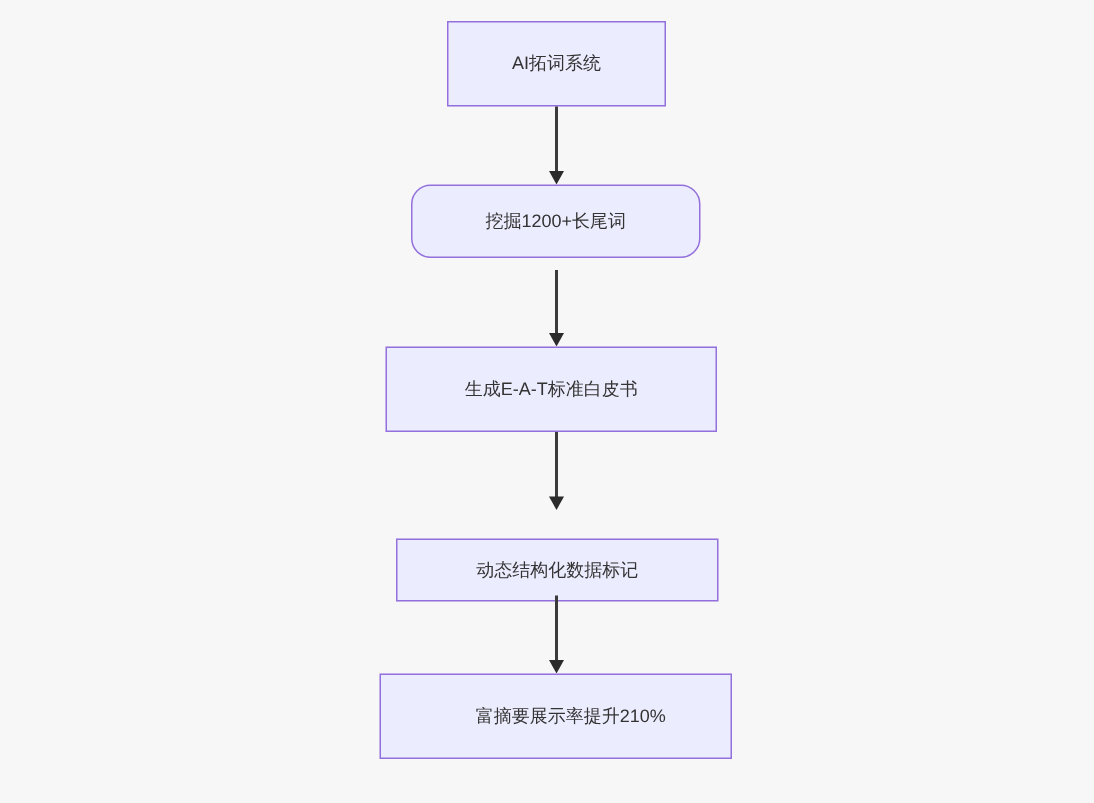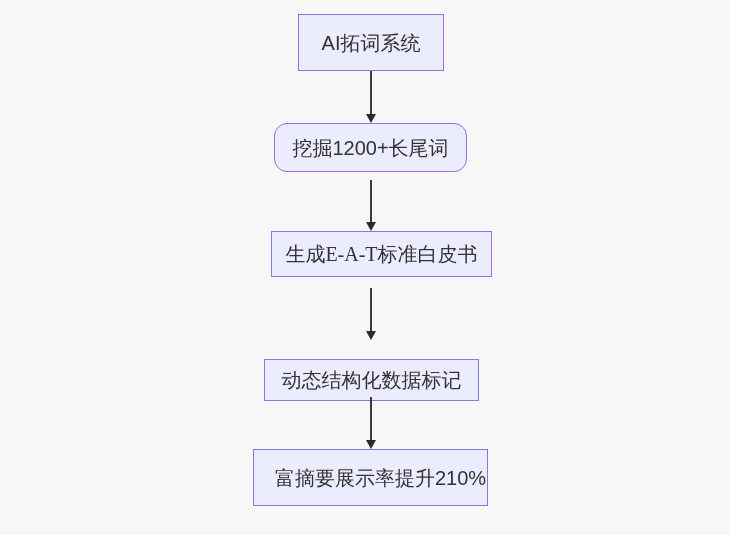--- a/index.html
+++ b/index.html
@@ -15,28 +15,28 @@
   }
 
   .node {
     position: absolute;
     display: flex;
     align-items: center;
     justify-content: center;
     background: #ECECFF;
     border: 1.5px solid #9370DB;
     color: #333333;
-    font-size: 20px;
+    font-size: 12px;
     line-height: 1.2;
   }
   .node span { white-space: nowrap; }
 
   .n1 { left: 298px; top: 14px;  width: 146px; height: 57px; }
   .n2 { left: 274px; top: 123px; width: 193px; height: 49px; border-radius: 13px; }
-  .n3 { left: 271px; top: 231px; width: 221px; height: 46px; font-family: Liberation Serif, serif; }
+  .n3 { left: 257px; top: 231px; width: 221px; height: 57px; }
   .n4 { left: 264px; top: 359px; width: 215px; height: 42px; }
   .n5 { left: 253px; top: 449px; width: 235px; height: 57px; padding-left: 20px; }
 
   .arrow {
     position: absolute;
     left: 365px;           
     width: 12px;
   }
   .a1 { top: 71px;  height: 52px; }
   .a2 { top: 180px; height: 51px; }

